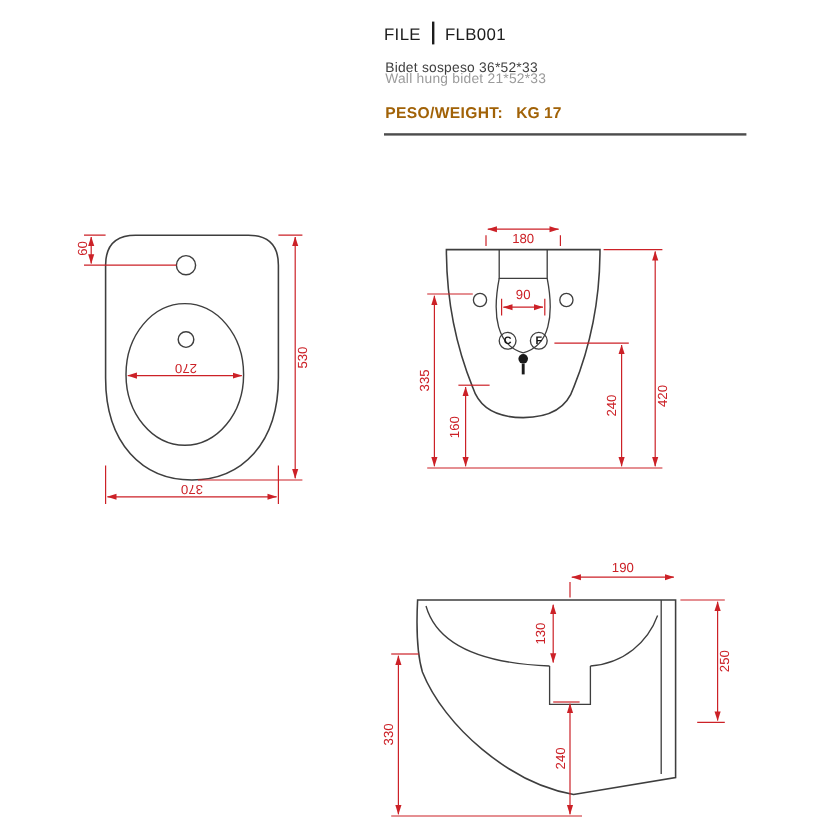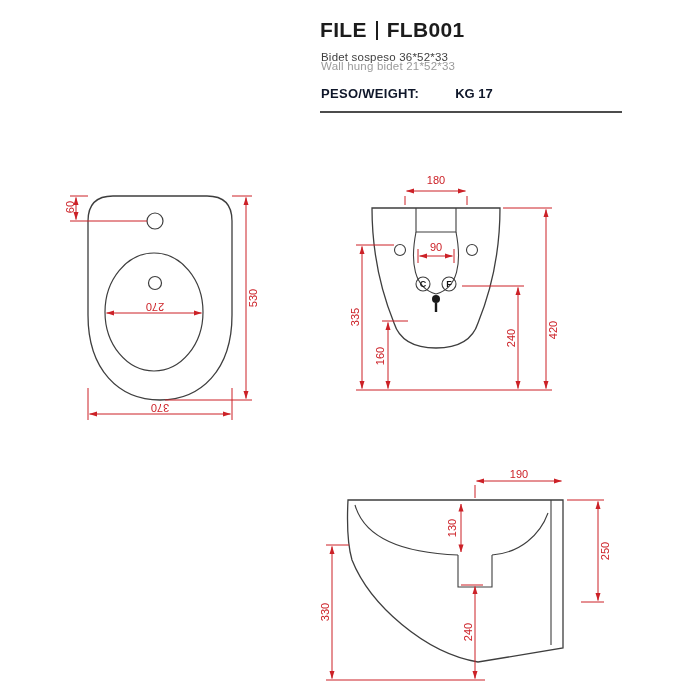--- a/index.html
+++ b/index.html
@@ -5,29 +5,29 @@
 <style>
   * { margin:0; padding:0; box-sizing:border-box; }
   html,body { background:#ffffff; }
   .page {
     position:relative; width:700px; height:700px; background:#ffffff;
     font-family:"Liberation Sans", sans-serif; overflow:hidden;
   }
   
   .hdr { position:absolute; left:320px; top:18px; width:302px; height:100px; }
   .title-row { position:absolute; left:0; top:0; display:flex; align-items:center; gap:9px;
-               color:#1c1c1c; font-weight:bold; font-size:21px; letter-spacing:.3px; }
+               color:#1c1c1c; font-weight:normal; font-size:14px; letter-spacing:.3px; }
   .tdiv { width:2px; height:19px; background:#1c1c1c; }
   .sub  { position:absolute; left:1px; font-size:11.5px; letter-spacing:.2px; }
   .sub.it { top:33px; color:#3f3f3f; }
   .sub.en { top:42px; color:#9b9b9b; }
   .weight-row { position:absolute; left:1px; top:68px; display:flex; align-items:baseline;
-                font-weight:bold; color:#0f172a; }
+                font-weight:bold; color:#a16207; }
   .wl { font-size:13px; letter-spacing:.3px; }
-  .wv { font-size:13px; margin-left:36px; }
+  .wv { font-size:13px; margin-left:11px; }
   .hdr-rule { position:absolute; left:0; top:93px; width:302px; height:1.5px; background:#4c4c4c; }
   
   .drawing { position:absolute; }
   
   .dim { position:absolute; color:#cc2127; font-size:11px; line-height:11px;
          white-space:nowrap; transform:translate(-50%,-50%); }
   .dim.v    { transform:translate(-50%,-50%) rotate(-90deg); }
   .dim.flip { transform:translate(-50%,-50%) rotate(180deg); }
   .cf { position:absolute; color:#111111; font-size:9px; font-weight:bold; line-height:9px;
         transform:translate(-50%,-50%); }
@@ -134,21 +134,21 @@
       <line x1="160" y1="121.5" x2="160" y2="213.5" marker-start="url(#mC)" marker-end="url(#mC)"></line>
       <path d="M 11 215 H 170"></path>
     </g>
   </svg>
 
   <span class="dim v" style="left:70px;top:207px">60</span>
   <span class="dim v" style="left:253px;top:298px">530</span>
   <span class="dim flip" style="left:155px;top:306px">270</span>
   <span class="dim flip" style="left:160px;top:407px">370</span>
 
-  <span class="dim" style="left:436px;top:180px">180</span>
+  <span class="dim" style="left:436px;top:200px">180</span>
   <span class="dim" style="left:436px;top:247px">90</span>
   <span class="dim v" style="left:355px;top:317px">335</span>
   <span class="dim v" style="left:380px;top:356px">160</span>
   <span class="dim v" style="left:511px;top:338px">240</span>
   <span class="dim v" style="left:553px;top:330px">420</span>
   <span class="cf" style="left:423px;top:284px">C</span>
   <span class="cf" style="left:449px;top:284px">F</span>
 
   <span class="dim" style="left:519px;top:474px">190</span>
   <span class="dim v" style="left:452px;top:528px">130</span>

